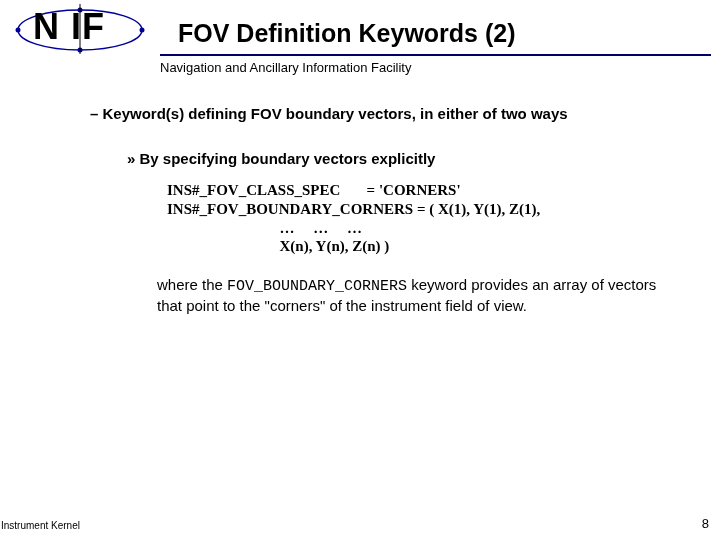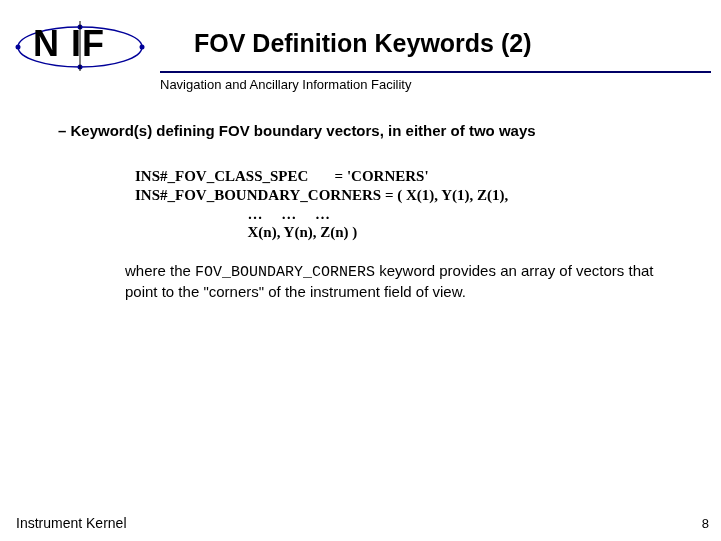--- a/index.html
+++ b/index.html
@@ -7,21 +7,22 @@
     padding: 0;
     width: 721px;
     height: 541px;
     font-family: Arial, Helvetica, sans-serif;
     background: white;
     position: relative;
     overflow: hidden;
   }
   .header {
     display: flex;
-    padding: 21px 0 0 0;
+    align-items: center;
+    padding: 4px 0 0 0;
   }
   .logo {
     width: 150px;
     height: 50px;
     position: relative;
     flex-shrink: 0;
     margin-left: 10px;
   }
   .logo svg {
     position: absolute;
@@ -34,38 +35,39 @@
     left: 23px;
     font-size: 36px;
     font-weight: bold;
     color: #000;
     letter-spacing: 1px;
   }
   .title {
     font-size: 25px;
     font-weight: bold;
     color: #000;
-    margin-left: 34px;
+    margin-left: 18px;
     margin-top: 8px;
   }
   .hr {
     border: none;
     border-top: 2px solid #000066;
     margin: 0 10px 0 160px;
   }
   .subtitle {
     font-size: 13px;
     font-weight: normal;
     margin-left: 160px;
     margin-top: 4px;
   }
   .content {
     margin-top: 30px;
     padding: 0 41px 0 40px;
     font-size: 15px;
+    margin-left: 32px;
   }
   .bullet-1 {
     font-weight: bold;
     margin-left: 18px;
     margin-bottom: 28px;
   }
   .bullet-2 {
     font-weight: bold;
     margin-left: 55px;
     margin-bottom: 14px;
@@ -97,22 +99,22 @@
   }
   .para2 .mono {
     font-family: "Courier New", monospace;
   }
   .indent-line {
     margin-left: 30px;
   }
   .footer-left {
     position: absolute;
     bottom: 10px;
-    left: 16px;
-    font-size: 14px;
+    left: 1px;
+    font-size: 10px;
     color: #000;
   }
   .footer-right {
     position: absolute;
     bottom: 10px;
     right: 12px;
     font-size: 13px;
     color: #000;
   }
 </style>
@@ -133,20 +135,21 @@
   </div>
   <div class="title">FOV Definition Keywords (2)</div>
 </div>
 
 <hr class="hr">
 
 <div class="subtitle">Navigation and Ancillary Information Facility</div>
 
 <div class="content">
   <div class="bullet-1">–  Keyword(s) defining FOV boundary vectors, in either of two ways</div>
+  <div class="bullet-2">»  By specifying boundary vectors explicitly</div>
   <div class="code-block">INS#_FOV_CLASS_SPEC       = 'CORNERS'
 INS#_FOV_BOUNDARY_CORNERS = ( X(1), Y(1), Z(1),
                               …     …     …
                               X(n), Y(n), Z(n) )</div>
   <div class="para">
     <span>where the </span><span class="mono">FOV_BOUNDARY_CORNERS</span><span> keyword provides an array of vectors that point to the "corners" of the instrument field of view.</span>
   </div>
 </div>
 
 <div class="footer-left">Instrument Kernel</div>

